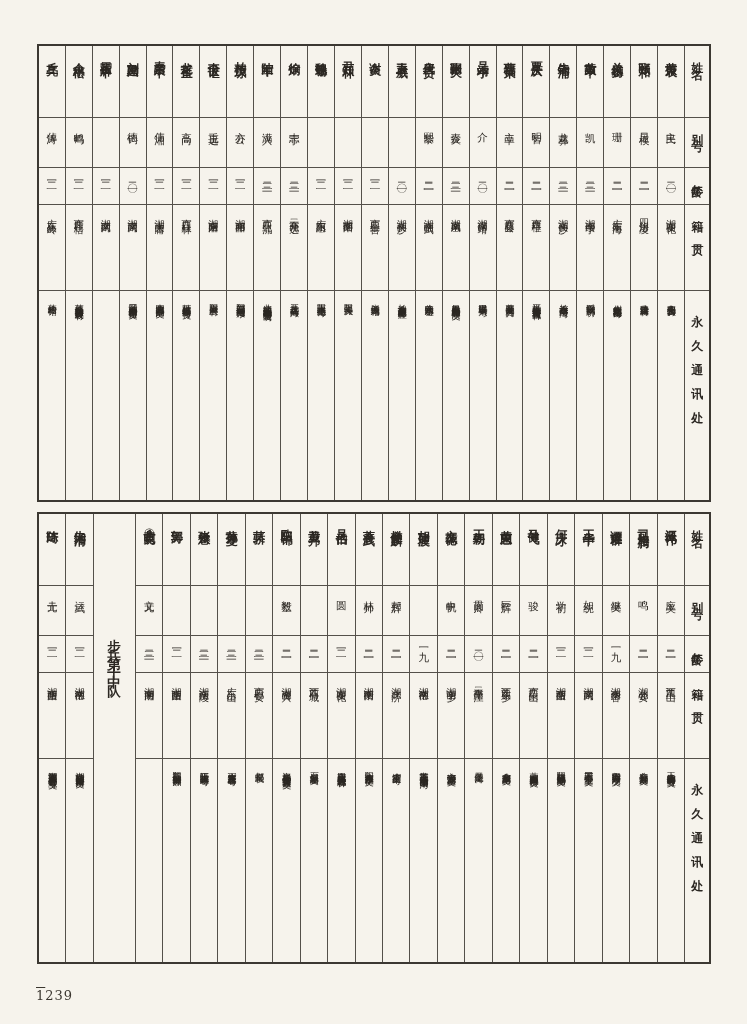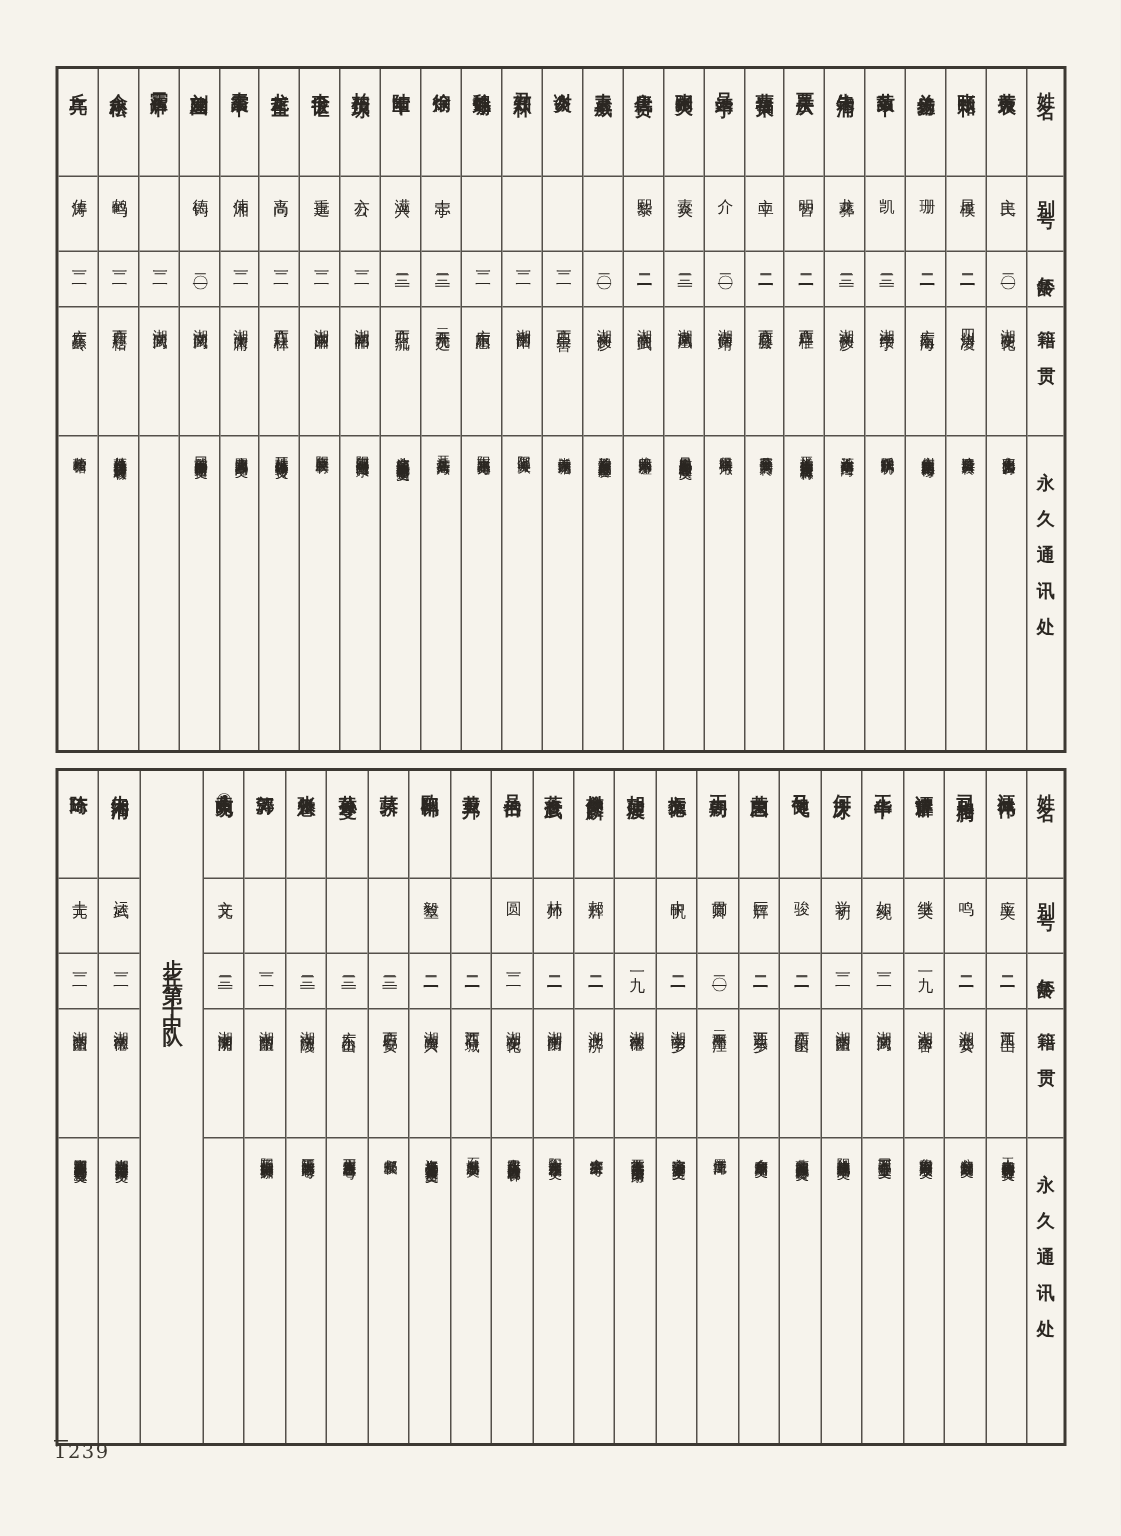--- a/index.html
+++ b/index.html
@@ -77,21 +77,21 @@
   .divider-col .cell { border-bottom:none; height:100%; align-items:flex-start; }
   .divider-col .vtext {
     font-size:13.5px;
     font-weight:700;
     letter-spacing:9px;
     margin-top:108px;
   }
 
   .page-number {
     position:absolute;
-    left:36px; top:961px;
+    left:36px; top:988px;
     font-size:13px;
     font-family:"DejaVu Serif", serif;
     color:#3a362f;
     letter-spacing:1px;
   }
   .page-number::first-letter { text-decoration:overline; }
 </style>
 </head>
 <body>
 

